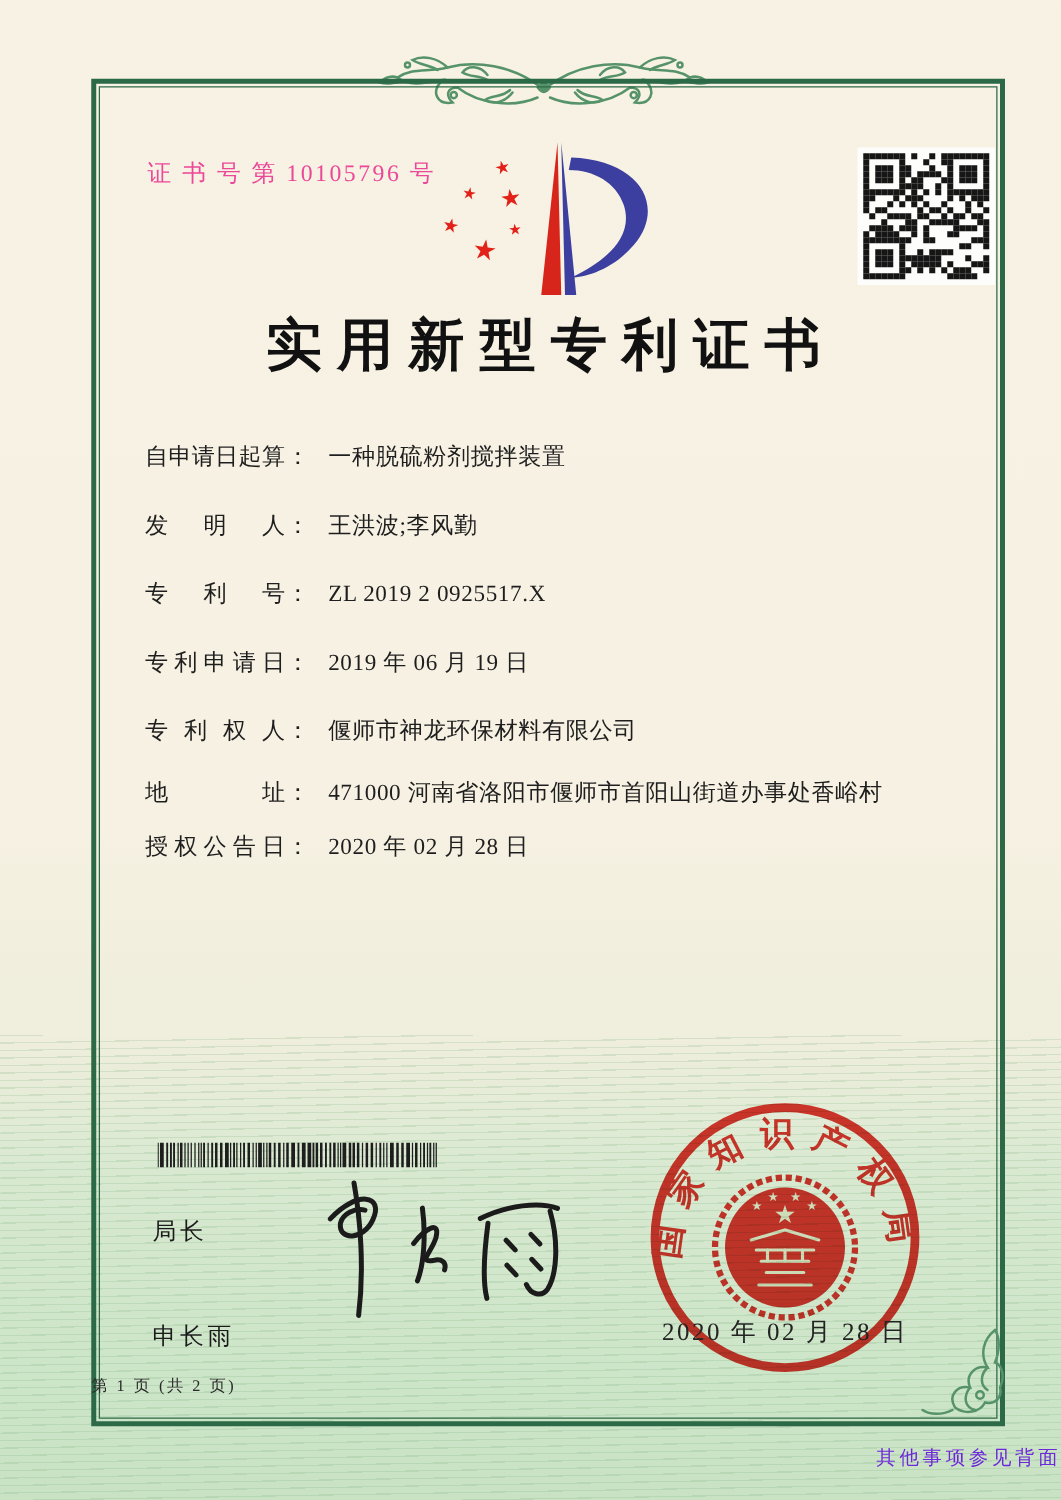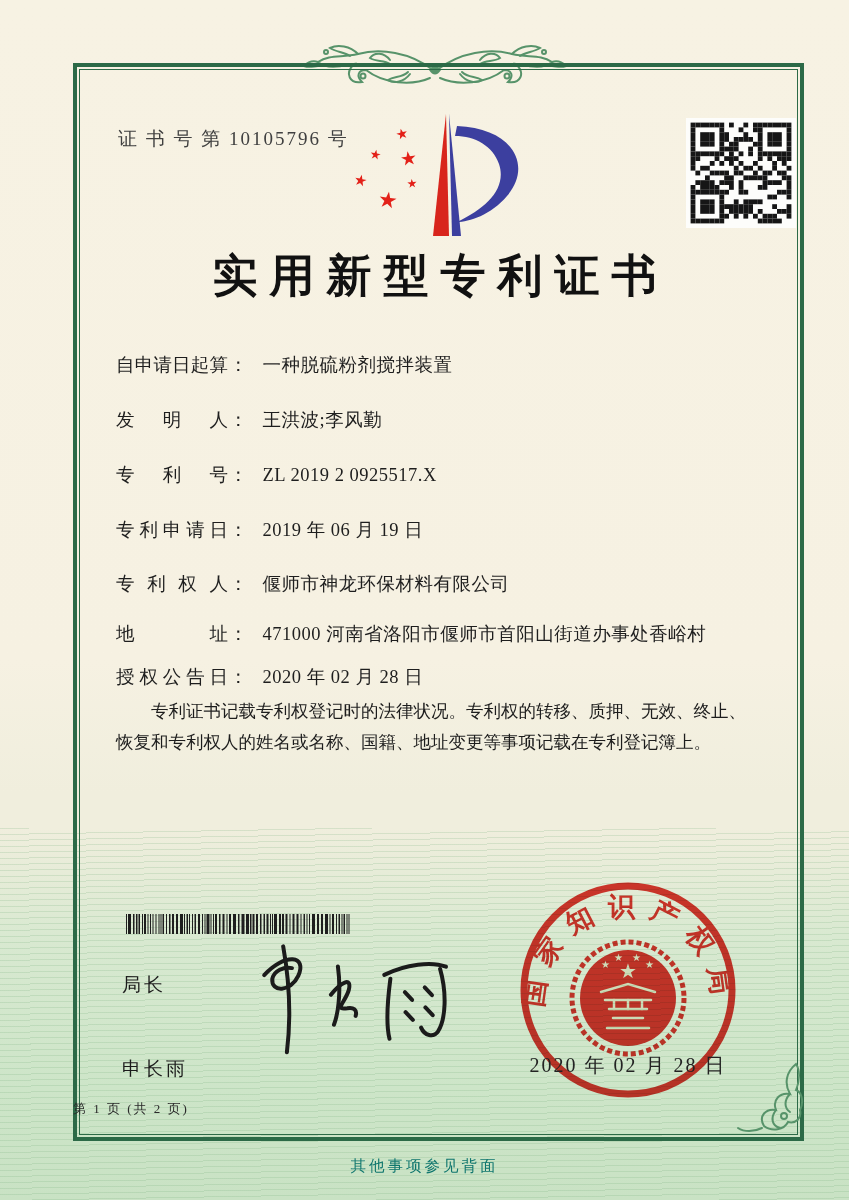--- a/index.html
+++ b/index.html
@@ -7,21 +7,21 @@
        font-family:"Liberation Serif","DejaVu Serif",serif;color:#222;}
   .paper{position:absolute;inset:0;
        background:linear-gradient(180deg,#f7f2e3 0%,#f6f1e2 55%,#f0eedd 66%,#f0eedd 100%);}
   .green-zone{position:absolute;left:0;right:0;top:828px;height:372px;
        background:
          repeating-linear-gradient(179deg, rgba(120,175,125,.22) 0 1px, rgba(255,255,255,0) 1px 6px),
          linear-gradient(180deg, rgba(208,231,204,0) 0%, rgba(208,231,204,.75) 30%, #cde5c8 70%, #c9e2c4 100%);}
   .frame{position:absolute;left:73px;top:63px;width:723px;height:1070px;
        border:4px solid #2c6a47;}
   .frame-inner{position:absolute;inset:2px;border:1px solid #2c6a47;}
-  .cert-no{position:absolute;left:118px;top:126px;font-size:19px;letter-spacing:2px;color:#404040;}
+  .cert-no{position:absolute;left:118px;top:126px;font-size:19px;letter-spacing:2px;color:#ec4899;}
   .logo{position:absolute;left:345px;top:108px;width:200px;height:132px;}
   .qr{position:absolute;left:686px;top:118px;width:110px;height:110px;background:#fdfdfb;}
   .title{position:absolute;left:73px;top:246px;width:723px;text-align:center;
        font-size:45px;font-weight:700;letter-spacing:12px;padding-left:6px;color:#111;}
   .frow{position:absolute;left:116px;width:660px;font-size:18.5px;color:#1e1e1e;}
   .flabel{display:inline-block;width:112px;text-align:justify;text-align-last:justify;vertical-align:baseline;}
   .fcolon{margin:0 3px 0 1px;}
   .fvalue{letter-spacing:.5px;margin-left:12px;}
   .pair2{position:absolute;left:330px;top:0;white-space:nowrap;}
   .pair2 .flabel{width:100px;}
@@ -31,22 +31,22 @@
   .barcode{position:absolute;left:126px;top:914px;width:226px;height:20px;}
   .signer{position:absolute;left:122px;font-size:19px;color:#1b1b1b;letter-spacing:3px;}
   .signer.t1{top:972px;}
   .signer.t2{top:1056px;}
   .signature{position:absolute;left:235px;top:938px;width:235px;height:118px;transform:rotate(-2deg);}
   .seal{position:absolute;left:513px;top:876px;width:230px;height:230px;mix-blend-mode:multiply;opacity:.92;}
   .seal-date{position:absolute;left:508px;top:1052px;width:240px;text-align:center;
        font-size:20px;letter-spacing:2px;color:#232323;}
   .page-info{position:absolute;left:73px;top:1100px;width:723px;text-align:left;
        font-size:13px;letter-spacing:2px;color:#2a2a2a;}
-  .footer-note{position:absolute;left:0;top:1156px;width:849px;text-align:center;
-       font-size:15.5px;letter-spacing:3px;color:#0f766e;}
+  .footer-note{position:absolute;left:0;top:1156px;width:849px;text-align:right;
+       font-size:15.5px;letter-spacing:3px;color:#6d28d9;}
   .orn-top{position:absolute;left:300px;top:40px;width:270px;height:64px;}
   .orn-br{position:absolute;left:726px;top:1058px;width:78px;height:80px;}
   svg{display:block;}
 </style>
 </head>
 <body>
 
 <div class="paper"></div>
 <div class="green-zone"></div>
 
@@ -355,21 +355,20 @@
   <span class="flabel">专利权人</span><span class="fcolon">：</span><span class="fvalue">偃师市神龙环保材料有限公司</span>
 </div>
 <div class="frow" style="top:621px">
   <span class="flabel">地址</span><span class="fcolon">：</span><span class="fvalue">471000 河南省洛阳市偃师市首阳山街道办事处香峪村</span>
 </div>
 <div class="frow" style="top:664px">
   <span class="flabel">授权公告日</span><span class="fcolon">：</span><span class="fvalue">2020 年 02 月 28 日</span>
 </div>
 
 <div class="body-text">
-  <p>专利证书记载专利权登记时的法律状况。专利权的转移、质押、无效、终止、恢复和专利权人的姓名或名称、国籍、地址变更等事项记载在专利登记簿上。</p>
 </div>
 
 <svg class="barcode" id="barcode-svg" viewBox="0 0 226 20" preserveAspectRatio="none">
     <rect x="0" y="0" width="1" height="20" fill="#1e1e1e"></rect>
     <rect x="2" y="0" width="3" height="20" fill="#1e1e1e"></rect>
     <rect x="7" y="0" width="1.5" height="20" fill="#1e1e1e"></rect>
     <rect x="10" y="0" width="1.5" height="20" fill="#1e1e1e"></rect>
     <rect x="12.5" y="0" width="1.5" height="20" fill="#1e1e1e"></rect>
     <rect x="16" y="0" width="1" height="20" fill="#1e1e1e"></rect>
     <rect x="18" y="0" width="2" height="20" fill="#1e1e1e"></rect>

